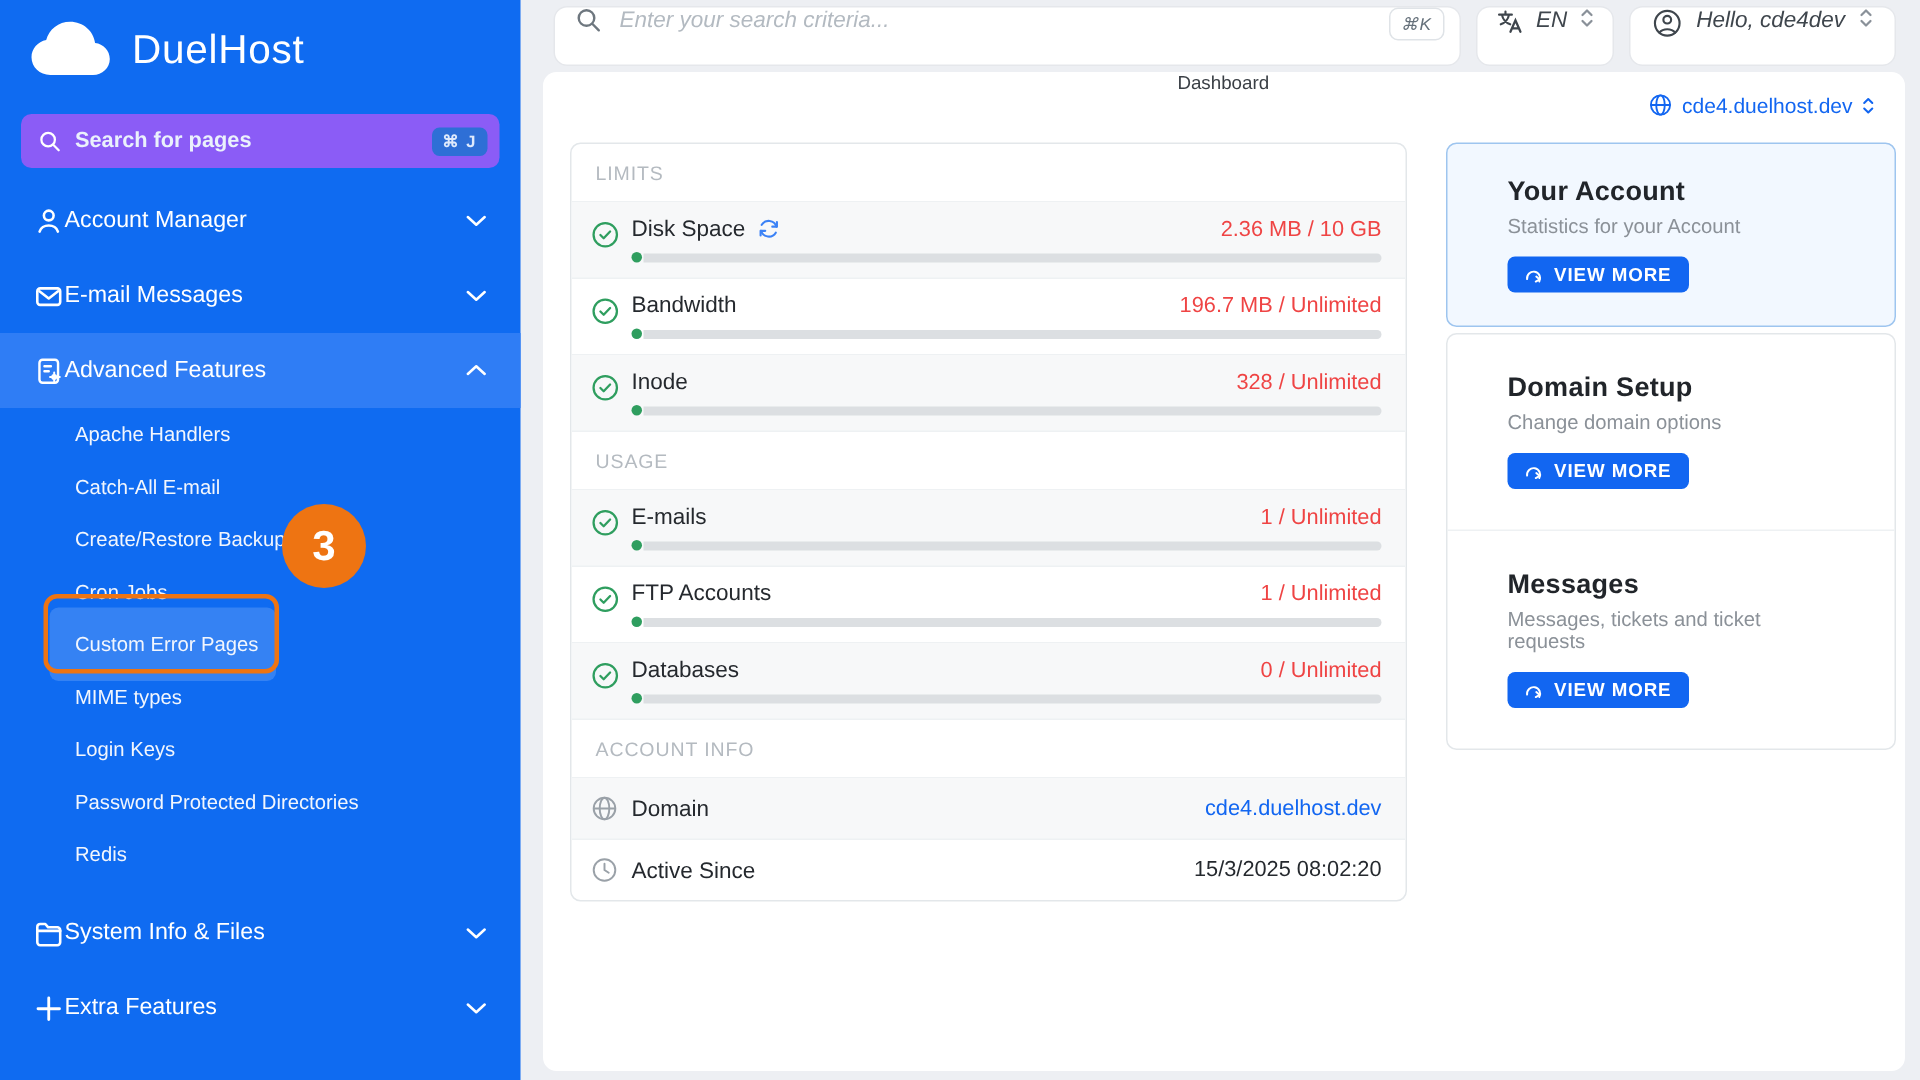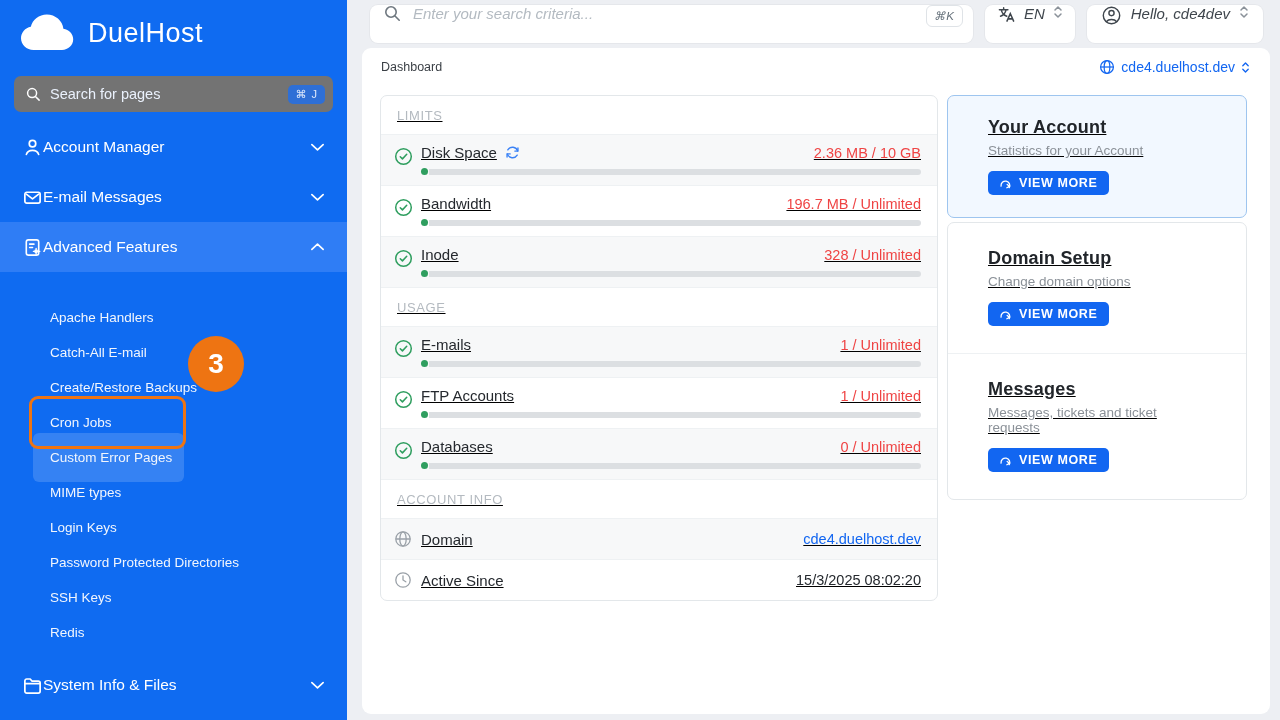--- a/index.html
+++ b/index.html
@@ -4,31 +4,31 @@
 <style>
   * { margin:0; padding:0; box-sizing:border-box; }
   html,body { width:1280px; height:720px; overflow:hidden;
     font-family:"Liberation Sans", sans-serif; background:#edeff3; }
 
   
   .sidebar { position:absolute; left:0; top:0; width:347px; height:720px;
     background:#0f6bf1; color:#fff; }
   .brand { display:flex; align-items:center; gap:10px; padding:10px 14px 6px 16px; }
   .brand-text { font-size:27px; font-weight:400; letter-spacing:.5px; color:#fff; }
-  .side-search { margin:14px 14px 8px 14px; height:36px; background:#737373;
-    border-radius:7px; display:flex; align-items:center; padding:0 8px 0 12px; cursor:text; }
+  .side-search { margin:14px 14px 8px 14px; height:36px; background:#8b5cf6;
+    border-radius:7px; display:flex; align-items:center; padding:0 8px 0 12px; cursor:text;font-weight:bold; }
   .side-search .ph { flex:1; font-size:14.5px; color:#eaf1fc; margin-left:9px; }
   .kbd-j { background:#2e6fd6; color:#dfeafc; font-size:11px; border-radius:5px;
     padding:3px 7px; letter-spacing:1px; }
   nav { position:relative; margin-top:10px; }
   .nav-item { height:50px; display:flex; align-items:center; 
     padding:0 22px; font-size:15.5px; cursor:pointer; }
   .nav-item .grow { flex:1; }
   .nav-item.active { background:#2f7df5; }
-  .submenu { list-style:none;margin-top:28px; }
+  .submenu { list-style:none; }
   .submenu li { position:relative; height:35px; display:flex; align-items:center;
     padding-left:50px; font-size:13.5px; color:#f2f6fd; cursor:pointer; }
   .submenu li.selected::before { content:""; position:absolute; left:33px; top:-7px;
     width:151px; height:49px; background:rgba(255,255,255,.16); border-radius:6px; }
   .submenu li span { position:relative; }
   .nav-gap { height:10px; }
   
   .anno-box { position:absolute; left:29px; top:396px; width:157px; height:53px;
     border:3px solid #ee7412; border-radius:9px; pointer-events:none; }
   .anno-circle { position:absolute; left:188px; top:336px; width:56px; height:56px;
@@ -43,25 +43,25 @@
   .tsearch { flex:1; padding:0 10px 0 14px; cursor:text; }
   .tsearch .ph { flex:1; font-size:15px; color:#b3bac1; margin-left:12px; }
   .kbd-k { border:1px solid #dfe3e7; border-radius:6px; color:#65707a; font-size:11.5px;
     padding:3px 7px; letter-spacing:1px; }
   .tlang { padding:0 12px; gap:8px; cursor:pointer; font-size:15px; color:#3f464d; }
   .tuser { padding:0 14px; gap:9px; cursor:pointer; font-size:15px; color:#3f464d; }
 
   
   .panel { position:absolute; left:362px; top:48px; right:10px; bottom:6px;
     background:#fff; border-radius:9px; }
-  .crumb-row { height:38px; display:flex; align-items:center; padding:0 20px 0 19px; }
+  .crumb-row { height:38px; display:flex; align-items:center; padding:0 20px 0 19px;flex-direction:column; }
   .crumb { font-size:12.5px; color:#3a3f45; }
   .dom-sel { margin-left:auto; display:flex; align-items:center; gap:6px;
     color:#1266f1; font-size:14px; cursor:pointer; }
-  .content { display:flex; gap:9px; padding:9px 0 0 18px;text-decoration:underline; }
+  .content { display:flex; gap:26px; padding:9px 0 0 18px; }
 
   
   .stats { width:558px; border:1px solid #e3e7ea; border-radius:7px; overflow:hidden; }
   .sec-head { padding:12px 16px 11px; font-size:13px; letter-spacing:.6px;
     color:#b4bac0; border-bottom:1px solid #eef1f3; }
   .srow { display:flex; padding:9px 16px 10px 13px; border-bottom:1px solid #eef1f3; }
   .srow.alt { background:#f7f8f9; }
   .srow .ic { width:27px; padding-top:3px; }
   .srow .body { flex:1; }
   .lv { display:flex; align-items:center; }
@@ -187,23 +187,20 @@
       <li>
           <span>MIME types</span>
         </li>
       <li>
           <span>Login Keys</span>
         </li>
       <li>
           <span>Password Protected Directories</span>
         </li>
       <li>
-          <span>SSH Keys</span>
-        </li>
-      <li>
           <span>Redis</span>
         </li>
     </ul>
 
     <div class="nav-gap"></div>
 
     <div class="nav-item">
       <span>
         <svg width="21" height="21" viewBox="0 0 22 22" fill="none" stroke="#fff" stroke-width="1.8" stroke-linecap="round" stroke-linejoin="round">
             <path d="M3 17V6.2C3 5 3.9 4.2 5 4.2h3.6l2 2.3H17c1.1 0 2 .9 2 2V17c0 1.1-.9 2-2 2H5c-1.1 0-2-.9-2-2z"></path>

